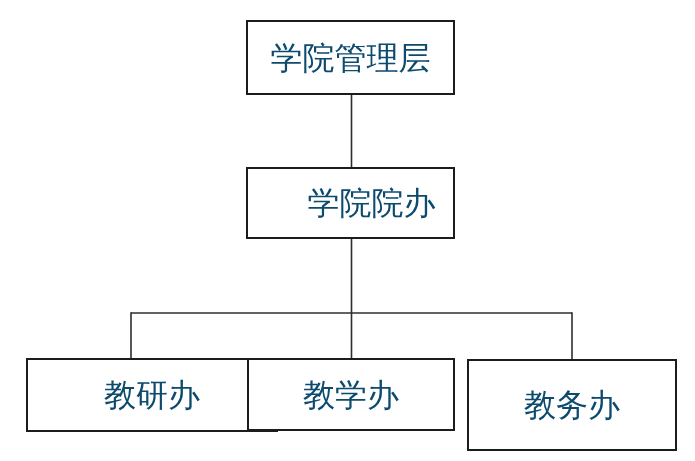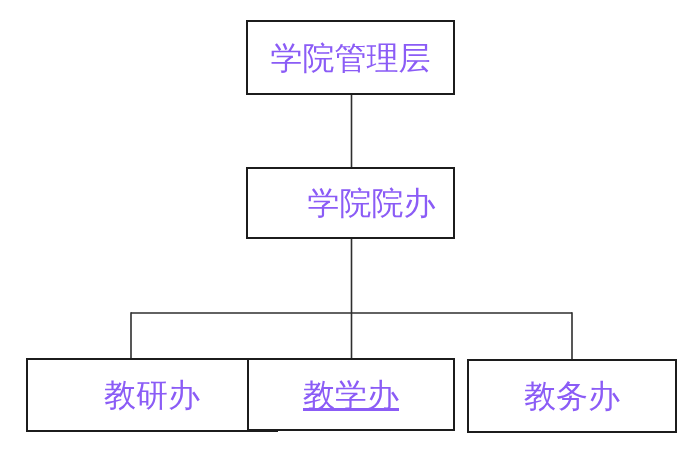--- a/index.html
+++ b/index.html
@@ -25,30 +25,30 @@
   }
   .node {
     position: absolute;
     box-sizing: border-box;
     background: #ffffff;
     border: 2px solid #1c1c1c;
     display: flex;
     align-items: center;
     justify-content: center;
     font-size: 32px;
-    color: #8b5cf6;
+    color: #0c4a6e;
     white-space: nowrap;
     line-height: 1;
   }
   
   .node-management        { left: 246px; top: 20px;  width: 209px; height: 75px; }
   .node-dean-office       { left: 246px; top: 167px; width: 209px; height: 72px; padding-left: 42px; }
   .node-teaching-research { left: 26px;  top: 358px; width: 252px; height: 74px; }
-  .node-teaching          { left: 247px; top: 358px; width: 208px; height: 73px; text-decoration: underline; }
-  .node-academic-affairs  { left: 467px; top: 359px; width: 210px; height: 74px; }
+  .node-teaching          { left: 247px; top: 358px; width: 208px; height: 73px; }
+  .node-academic-affairs  { left: 467px; top: 359px; width: 210px; height: 92px; }
 </style>
 </head>
 <body>
 
 <div class="canvas">
 
   <svg class="connectors" viewBox="0 0 695 461" xmlns="http://www.w3.org/2000/svg" aria-hidden="true">
 
     <line x1="351.5" y1="95" x2="351.5" y2="167" stroke="#2e2e2e" stroke-width="1.6"></line>
 

